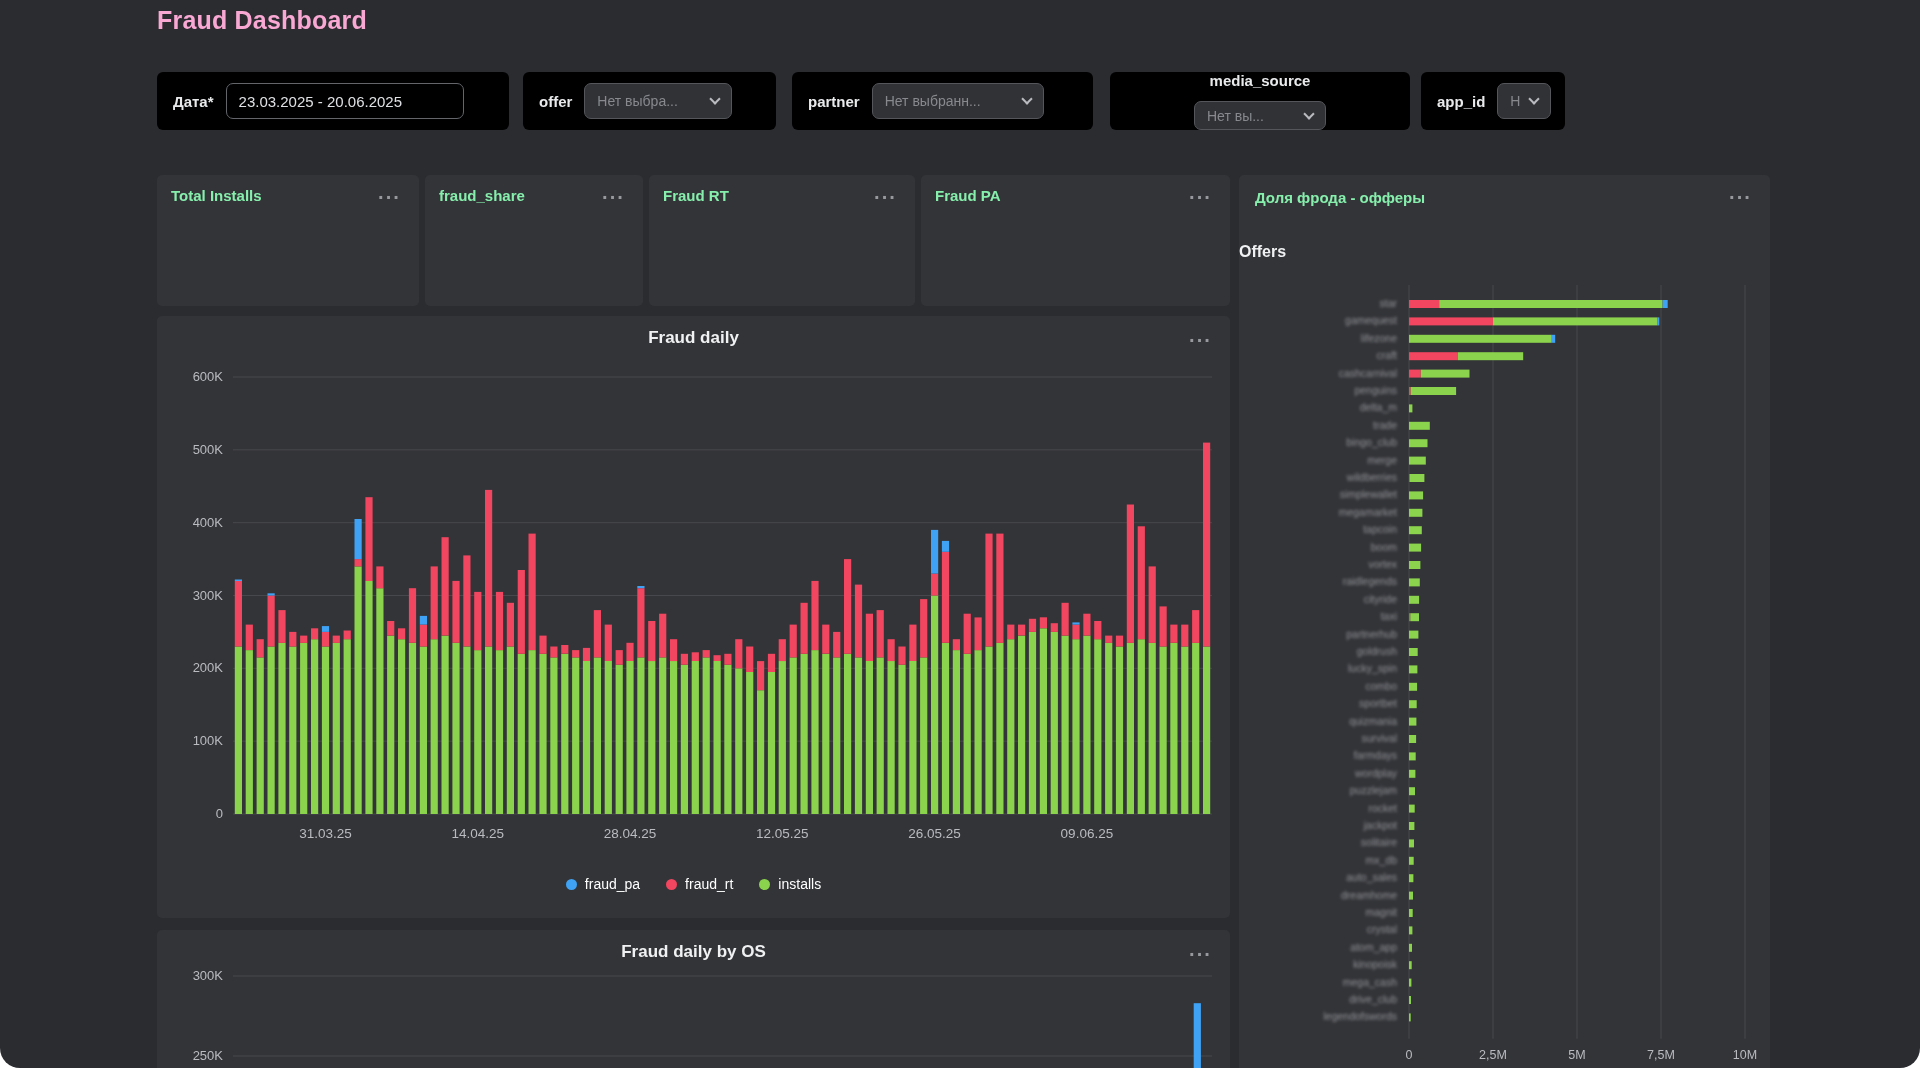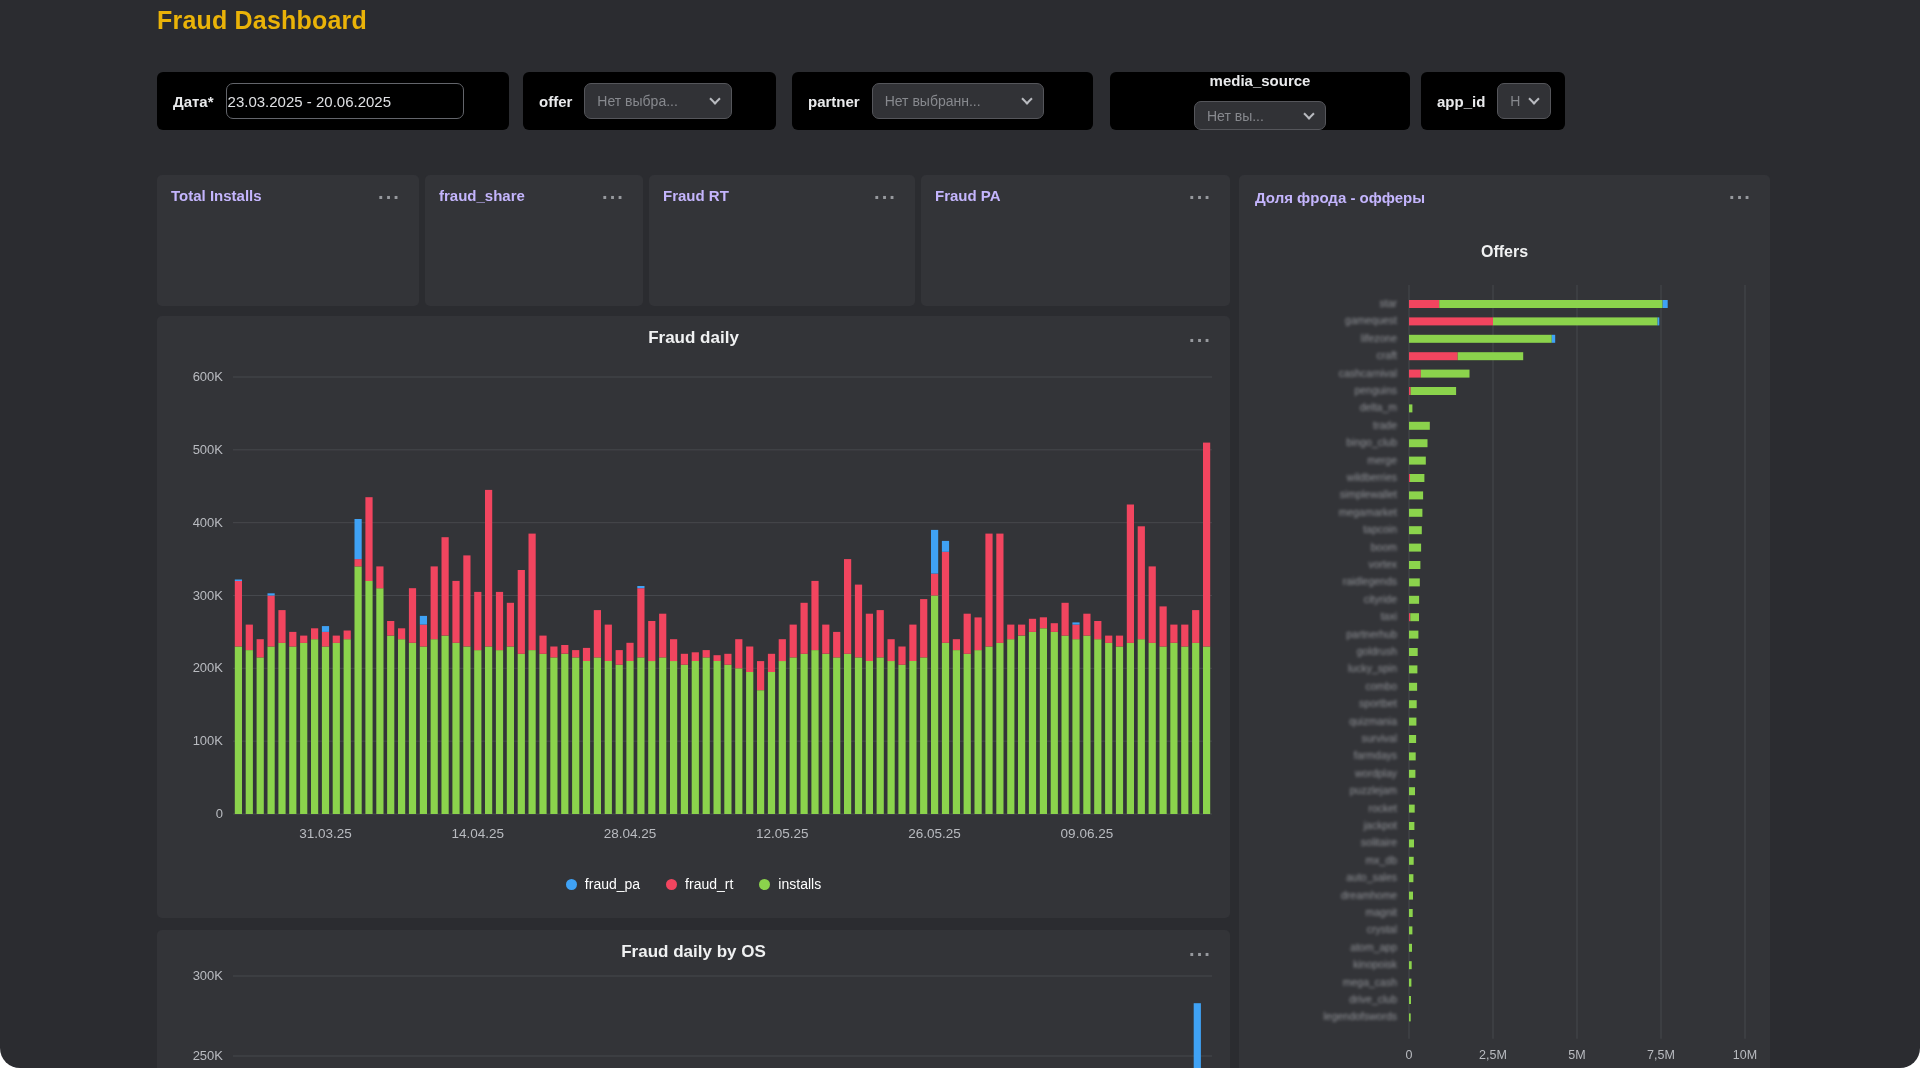--- a/index.html
+++ b/index.html
@@ -1,46 +1,46 @@
 <!DOCTYPE html>
 <html><head>
 <meta charset="utf-8">
 <style>
   * { box-sizing: border-box; }
   html,body { margin:0; padding:0; background:#ffffff; }
   body { font-family:"Liberation Sans", sans-serif; width:1920px; height:1080px; overflow:hidden; }
   .app { position:relative; width:1920px; height:1068px; background:#2b2c30; border-radius:0 0 20px 20px; overflow:hidden; color:#e9eaec; }
 
-  .page-title { position:absolute; left:157px; top:6px; font-size:25px; font-weight:bold; color:#eab308; letter-spacing:.2px; }
+  .page-title { position:absolute; left:157px; top:6px; font-size:25px; font-weight:bold; color:#f9a8d4; letter-spacing:.2px; }
 
   
   .filter-card { position:absolute; top:72px; height:58px; background:#000000; border-radius:6px; display:flex; align-items:center; padding:0 16px; gap:12px; }
   .filter-label { font-size:15px; font-weight:bold; color:#e9eaec; white-space:nowrap; }
-  .date-input { height:36px; width:238px; background:transparent; border:1.5px solid #63656b; border-radius:7px; color:#dfe0e3; font-size:15px; font-family:"Liberation Sans",sans-serif; padding:0 1px; outline:none; }
+  .date-input { height:36px; width:238px; background:transparent; border:1.5px solid #63656b; border-radius:7px; color:#dfe0e3; font-size:15px; font-family:"Liberation Sans",sans-serif; padding:0 12px; outline:none; }
   .select { height:36px; background:#313236; border:1px solid #55565b; border-radius:7px; display:flex; align-items:center; justify-content:space-between; gap:10px; padding:0 12px; cursor:pointer; }
   .select .ph { font-size:14px; color:#87898e; white-space:nowrap; overflow:hidden; text-overflow:ellipsis; }
   .chev { width:8px; height:8px; border-right:2px solid #b9bbc0; border-bottom:2px solid #b9bbc0; transform:rotate(45deg); margin-top:-4px; flex:0 0 auto; }
 
   
   .panel { position:absolute; background:#333438; border-radius:5px; }
-  .panel-title { font-size:15px; font-weight:bold; color:#c4b5fd;margin-top:32px; }
+  .panel-title { font-size:15px; font-weight:bold; color:#86efac;margin-top:32px; }
   .dots-btn { position:absolute; top:8px; right:14px; color:#97999e; font-size:20px; font-weight:bold; letter-spacing:1px; background:none; border:none; cursor:pointer; line-height:1; padding:4px; }
   .chart-title { position:absolute; top:12px; left:0; right:0; text-align:center; font-size:17px; font-weight:bold; color:#f0f1f2; }
 
   .kpi { padding:12px 14px; }
 
   
   .legend { position:absolute; left:0; right:0; bottom:26px; display:flex; justify-content:center; gap:26px; }
   .legend-item { display:flex; align-items:center; gap:8px; cursor:pointer; }
   .legend-dot { width:11px; height:11px; border-radius:50%; }
   .legend-label { font-size:14px; color:#ffffff; }
 
   svg text { font-family:"Liberation Sans", sans-serif; }
 
-  .offers-title { position:absolute; top:68px; left:0; right:0; text-align:center; font-size:16px; font-weight:bold; color:#f0f1f2; }
+  .offers-title { position:absolute; top:68px; left:0; right:0; text-align:left; font-size:16px; font-weight:bold; color:#f0f1f2; }
 </style>
 </head>
 <body>
 
 <div class="app">
 
   <div class="page-title">Fraud Dashboard</div>
 
   <div class="filter-card" style="left:157px; width:352px;">
     <span class="filter-label">Дата*</span>

